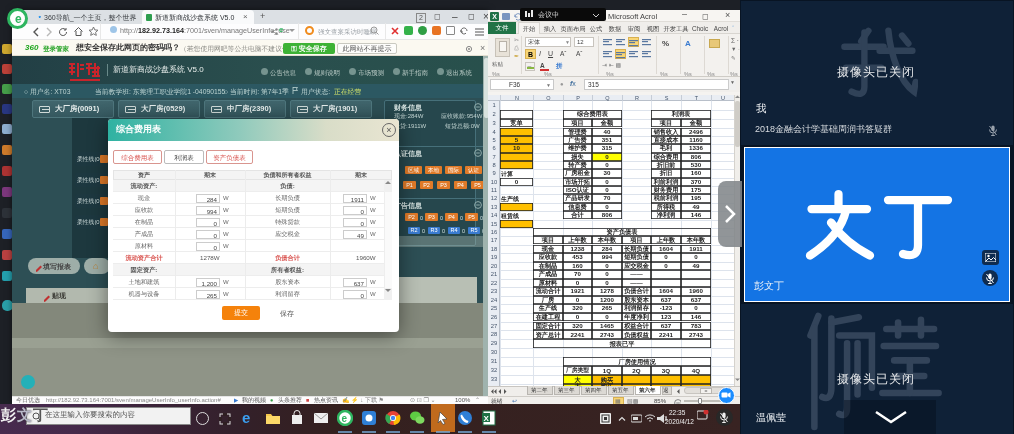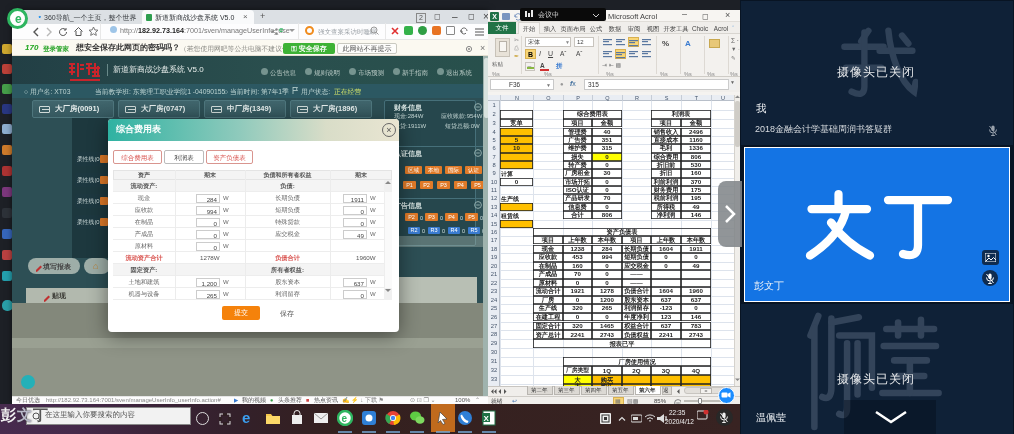--- a/index.html
+++ b/index.html
@@ -75,21 +75,21 @@
     <div style="position:absolute;left:406px;top:16px;width:9px;height:9px;font-size:0;background:#2f9e44;border-radius:50%;"></div>
     <div style="position:absolute;left:420px;top:16px;width:9px;height:9px;font-size:0;background:#e87424;border-radius:2px;"></div>
     <div style="position:absolute;left:434px;top:16px;width:9px;height:9px;font-size:0;border:1.5px solid #888;border-radius:1px;"></div>
     <div style="position:absolute;left:448px;top:17px;width:8px;height:8px;font-size:0;"><svg width="8" height="8">
         <path d="M7 4a3 3 0 1 0-1 2.2M1 3v2h2" stroke="#666" fill="none"></path>
       </svg></div>
     <div style="position:absolute;left:463px;top:18px;width:9px;height:8px;font-size:0;"><svg width="9" height="8">
         <path d="M0 1h9M0 4h9M0 7h9" stroke="#555" stroke-width="1.1"></path>
       </svg></div>
     <div style="position:absolute;left:0px;top:30px;width:477px;height:16px;font-size:0;background:#fbf9f1;border-bottom:1px solid #e3ded0;"></div>
-    <div style="position:absolute;left:13px;top:34px;font-size:8px;color:#1ea51e;line-height:1.1;white-space:nowrap;font-weight:bold;font-style:italic;">170</div>
+    <div style="position:absolute;left:13px;top:34px;font-size:8px;color:#1ea51e;line-height:1.1;white-space:nowrap;font-weight:bold;font-style:italic;">360</div>
     <div style="position:absolute;left:31px;top:35px;font-size:6.5px;color:#28a428;line-height:1.1;white-space:nowrap;font-weight:bold;">登录管家</div>
     <div style="position:absolute;left:64px;top:34px;font-size:8px;color:#333;line-height:1.1;white-space:nowrap;font-weight:bold;">想安全保存此网页的密码吗？</div>
     <div style="position:absolute;left:168px;top:35px;font-size:6.8px;color:#8a8a84;line-height:1.1;white-space:nowrap;">（若您使用网吧等公共电脑不建议保存）</div>
     <div style="position:absolute;left:271px;top:32.5px;width:52px;height:11.5px;font-size:0;background:#3db235;border-radius:2px;text-align:center;"><span style="color:#fff;font-size:7px;font-weight:bold;line-height:11px;">⚿ 安全保存</span></div>
     <div style="position:absolute;left:325px;top:32.5px;width:60px;height:11.5px;font-size:0;background:#fdfdfb;border:1px solid #c9c9c0;border-radius:2px;text-align:center;"><span style="color:#555;font-size:7px;line-height:10px;">此网站不再提示</span></div>
     <div style="position:absolute;left:453px;top:35px;width:8px;height:8px;font-size:0;"><svg width="8" height="8">
         <circle cx="4" cy="4" r="2.6" stroke="#888" fill="none" stroke-width="1"></circle>
         <circle cx="4" cy="4" r="1" fill="#888"></circle>
       </svg></div>
     <div style="position:absolute;left:468px;top:33.5px;font-size:9px;color:#777;line-height:1.1;white-space:nowrap;">×</div>
@@ -136,31 +136,31 @@
       <div style="position:absolute;left:322px;top:32px;font-size:6.8px;color:#cfe06a;line-height:1.1;white-space:nowrap;">正在经营</div>
       <div style="position:absolute;left:20px;top:44px;width:82px;height:18px;font-size:0;background:linear-gradient(#41666d,#35585f);border:1px solid #4e767d;border-radius:2px;"></div>
       <div style="position:absolute;left:27px;top:50px;width:11px;height:7px;font-size:0;border:1px solid #cfdad8;border-radius:1px;">
         <div style="left:2px;top:2px;width:7px;height:1px;background:#cfdad8;"></div>
       </div>
       <div style="position:absolute;left:43px;top:49px;font-size:7.5px;color:#e6edec;line-height:1.1;white-space:nowrap;font-weight:bold;">大厂房(0091)</div>
       <div style="position:absolute;left:106px;top:44px;width:82px;height:18px;font-size:0;background:linear-gradient(#41666d,#35585f);border:1px solid #4e767d;border-radius:2px;"></div>
       <div style="position:absolute;left:113px;top:50px;width:11px;height:7px;font-size:0;border:1px solid #cfdad8;border-radius:1px;">
         <div style="left:2px;top:2px;width:7px;height:1px;background:#cfdad8;"></div>
       </div>
-      <div style="position:absolute;left:129px;top:49px;font-size:7.5px;color:#e6edec;line-height:1.1;white-space:nowrap;font-weight:bold;">大厂房(0747)</div>
+      <div style="position:absolute;left:129px;top:49px;font-size:7.5px;color:#e6edec;line-height:1.1;white-space:nowrap;font-weight:bold;">大厂房(0529)</div>
       <div style="position:absolute;left:192px;top:44px;width:82px;height:18px;font-size:0;background:linear-gradient(#41666d,#35585f);border:1px solid #4e767d;border-radius:2px;"></div>
       <div style="position:absolute;left:199px;top:50px;width:11px;height:7px;font-size:0;border:1px solid #cfdad8;border-radius:1px;">
         <div style="left:2px;top:2px;width:7px;height:1px;background:#cfdad8;"></div>
       </div>
-      <div style="position:absolute;left:215px;top:49px;font-size:7.5px;color:#e6edec;line-height:1.1;white-space:nowrap;font-weight:bold;">中厂房(1349)</div>
+      <div style="position:absolute;left:215px;top:49px;font-size:7.5px;color:#e6edec;line-height:1.1;white-space:nowrap;font-weight:bold;">中厂房(2390)</div>
       <div style="position:absolute;left:278px;top:44px;width:82px;height:18px;font-size:0;background:linear-gradient(#41666d,#35585f);border:1px solid #4e767d;border-radius:2px;"></div>
       <div style="position:absolute;left:285px;top:50px;width:11px;height:7px;font-size:0;border:1px solid #cfdad8;border-radius:1px;">
         <div style="left:2px;top:2px;width:7px;height:1px;background:#cfdad8;"></div>
       </div>
-      <div style="position:absolute;left:301px;top:49px;font-size:7.5px;color:#e6edec;line-height:1.1;white-space:nowrap;font-weight:bold;">大厂房(1896)</div>
+      <div style="position:absolute;left:301px;top:49px;font-size:7.5px;color:#e6edec;line-height:1.1;white-space:nowrap;font-weight:bold;">大厂房(1901)</div>
       <div style="position:absolute;left:372px;top:44px;width:92px;height:146px;font-size:0;background:rgba(38,70,76,.9);border:1px solid #46707a;border-radius:2px;"></div>
       <div style="position:absolute;left:382px;top:47.5px;font-size:7px;color:#d8e4e2;line-height:1.1;white-space:nowrap;font-weight:bold;">财务信息</div>
       <div style="position:absolute;left:462px;top:47px;width:8px;height:8px;font-size:0;"><svg width="8" height="8">
           <circle cx="4" cy="4" r="3.4" stroke="#9ab4b2" fill="none" stroke-width=".9"></circle>
           <path d="M2.2 4h3.6" stroke="#9ab4b2" stroke-width=".9"></path>
         </svg></div>
       <div style="position:absolute;left:382px;top:57px;font-size:6px;color:#c2d4d2;line-height:1.1;white-space:nowrap;">现金:284W</div>
       <div style="position:absolute;left:429px;top:57px;font-size:6px;color:#c2d4d2;line-height:1.1;white-space:nowrap;">应收账款:954W</div>
       <div style="position:absolute;left:382px;top:66.5px;font-size:6px;color:#c2d4d2;line-height:1.1;white-space:nowrap;">长贷:1911W</div>
       <div style="position:absolute;left:433px;top:66.5px;font-size:6px;color:#c2d4d2;line-height:1.1;white-space:nowrap;">短贷总额:0W</div>

